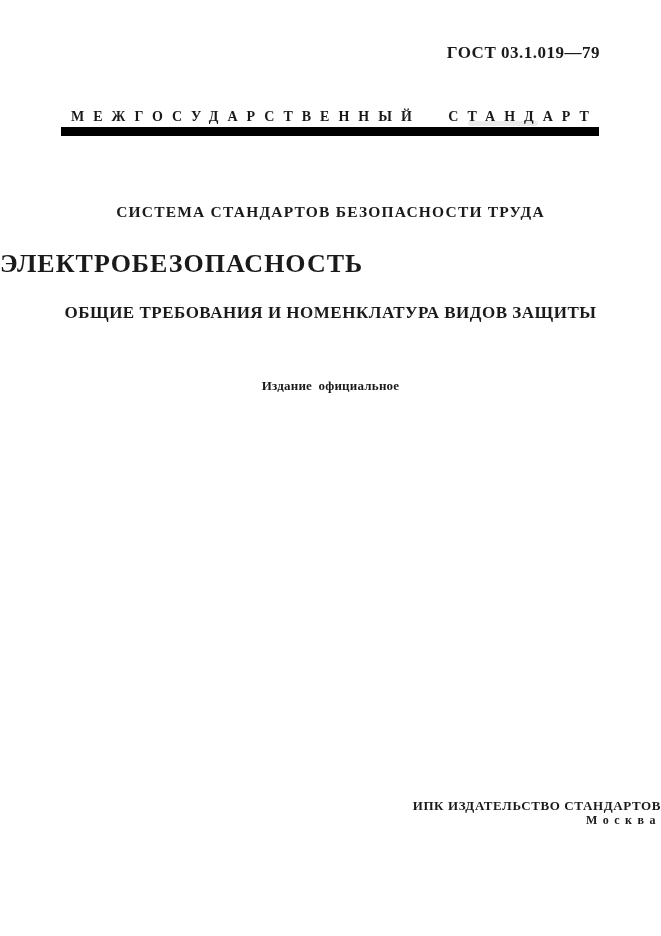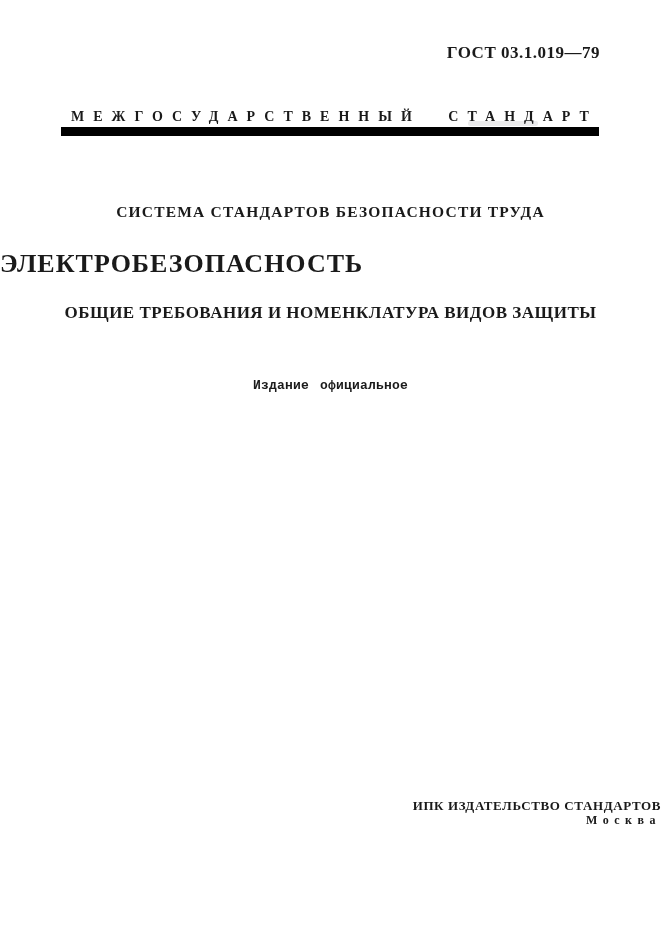--- a/index.html
+++ b/index.html
@@ -92,21 +92,20 @@
   .edition-note {
     position: absolute;
     top: 378px;
     left: 0;
     width: 100%;
     text-align: center;
     font-size: 13px;
     font-weight: bold;
     letter-spacing: 0.2px;
     word-spacing: 3px;
-    font-family: Liberation Mono, monospace;
   }
   .publisher-block {
     position: absolute;
     top: 798px;
     left: 0;
     width: 100%;
     text-align: right;
   }
   .publisher {
     font-size: 13px;

